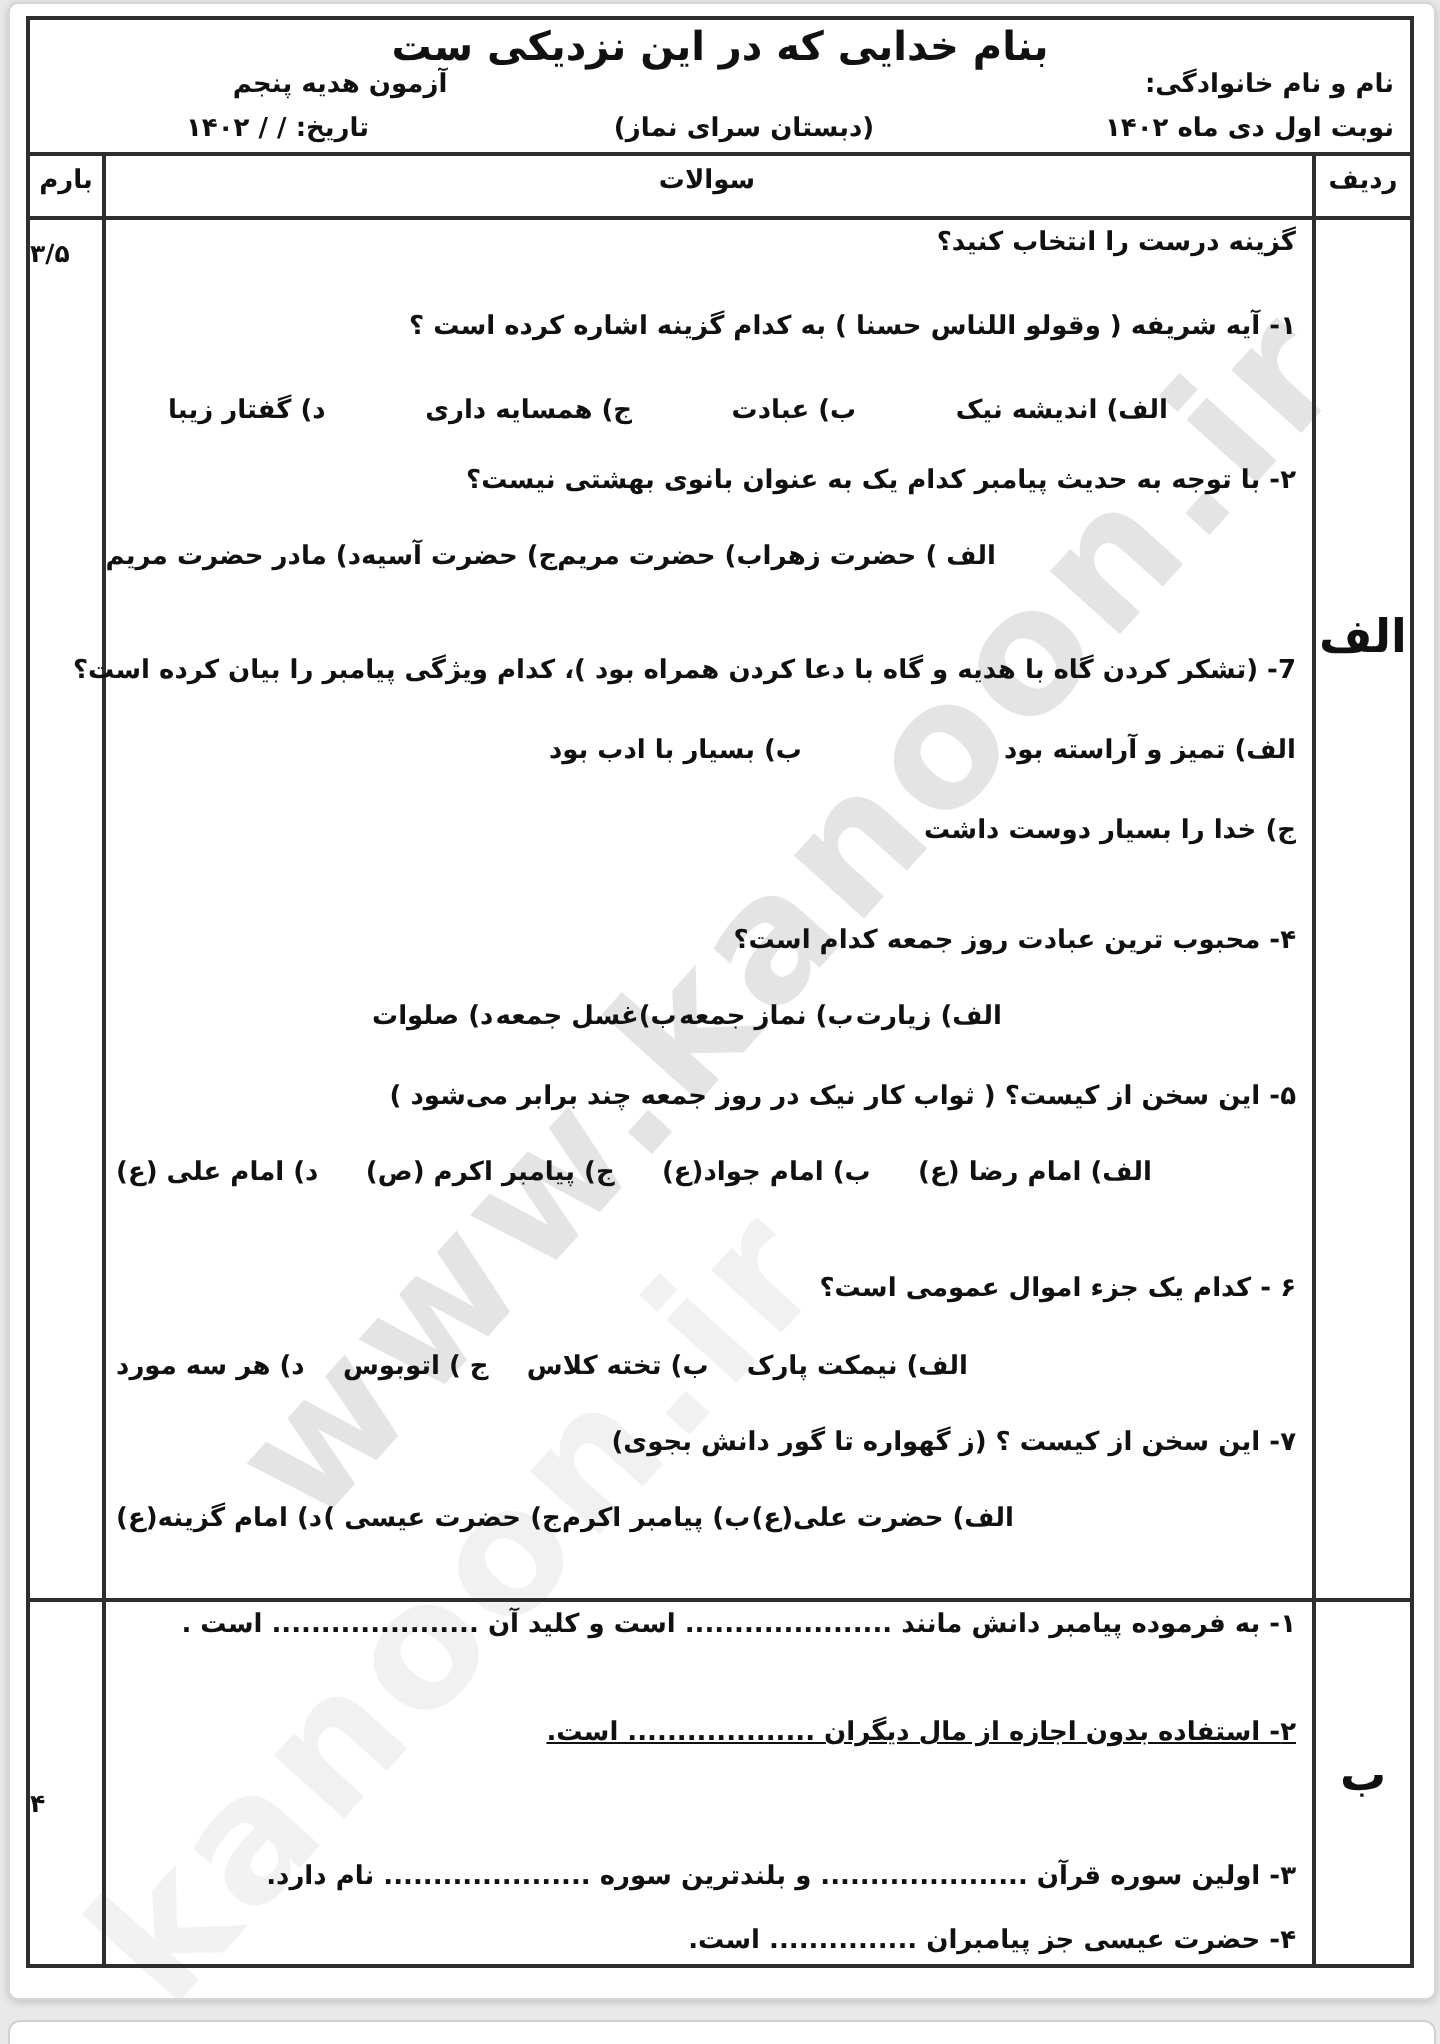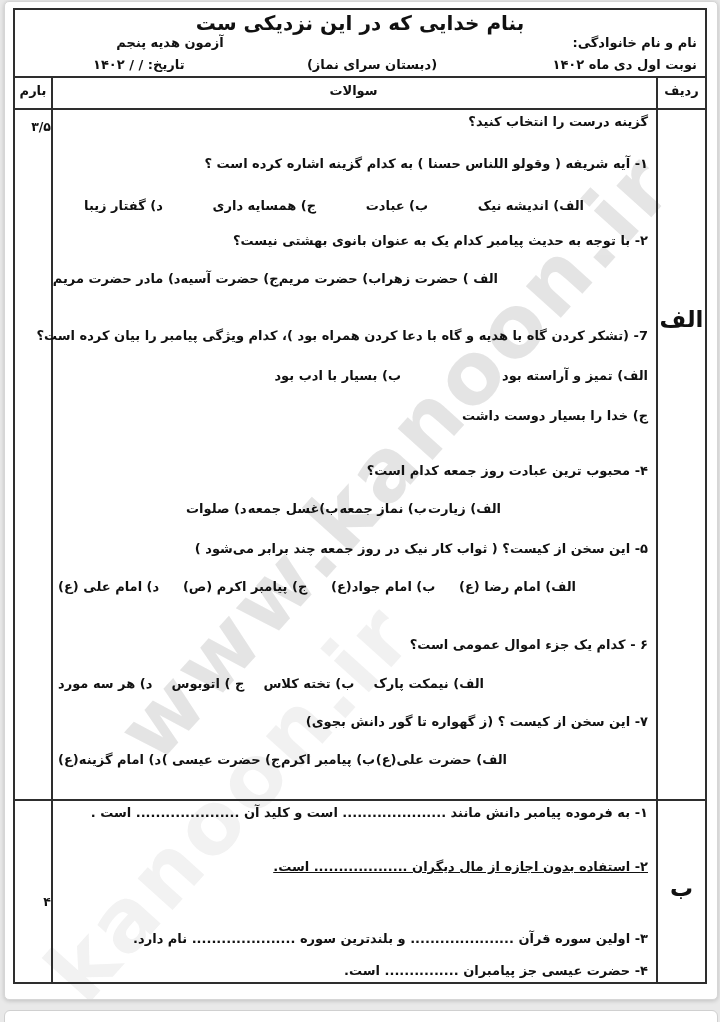--- a/index.html
+++ b/index.html
@@ -19,21 +19,21 @@
   .hl{position:absolute;left:0;width:100%;height:2px;background:#2e2e2e;}
   .vl{position:absolute;width:2px;background:#2e2e2e;}
   .ln{position:absolute;white-space:nowrap;font-size:13px;font-weight:bold;color:#111;
       text-align:right;line-height:19px;}
   .ctr{text-align:center;}
   .opts{position:absolute;display:flex;justify-content:space-between;direction:rtl;
         font-size:13px;font-weight:bold;white-space:nowrap;line-height:19px;}
   .optgrid{position:absolute;display:grid;grid-template-columns:247px 1fr;direction:rtl;
            font-size:13px;font-weight:bold;white-space:nowrap;line-height:19px;}
   .biglabel{position:absolute;font-size:23px;font-weight:bold;text-align:center;line-height:30px;}
-  .score{position:absolute;font-size:12.5px;font-weight:bold;text-align:right;line-height:18px;}
+  .score{position:absolute;font-size:12.5px;font-weight:bold;text-align:left;line-height:18px;}
 </style>
 </head>
 <body>
 
 <div class="viewer">
   <div class="sheet">
 
     <div class="watermark wm1">www.kanoon.ir</div>
     <div class="watermark wm2">www.kanoon.ir</div>
 

